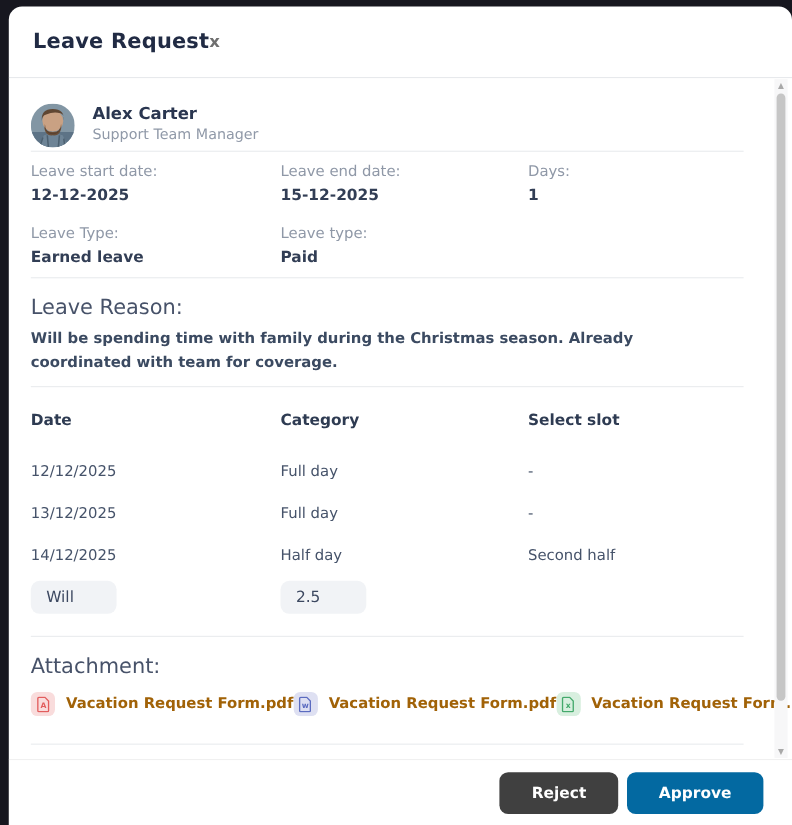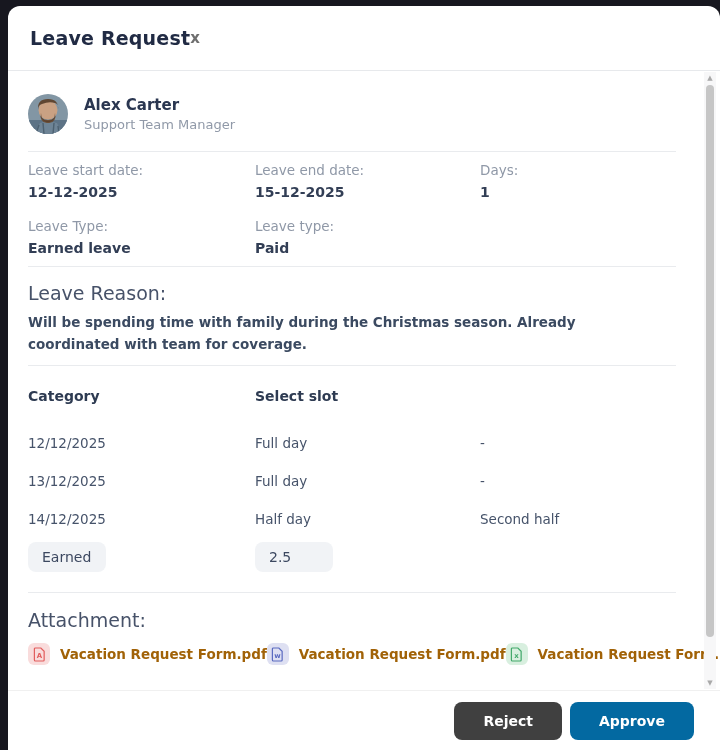--- a/index.html
+++ b/index.html
@@ -24,21 +24,21 @@
     padding:0 34px 0 22px;
     border-bottom:1px solid #e7e9ec;
   }
   .modal-title { font-size:19px; font-weight:700; color:#212b44; letter-spacing:.2px; }
   .close-btn { font-size:15px; font-weight:600; color:#6f6f6f; cursor:pointer; background:none; border:none; font-family:inherit; }
   
   .modal-body { position:relative; flex:1 1 auto; overflow:hidden; }
   .body-inner { padding:0 44px 0 20px; }
   .divider-section { border-bottom:1px solid #e9ebee; }
   
-  .user-section { display:flex; align-items:center; gap:16px; padding:23px 0 17px; }
+  .user-section { display:flex; align-items:flex-start; gap:16px; padding:23px 0 3px; }
   .avatar { width:40px; height:40px; border-radius:50%; overflow:hidden; flex:0 0 40px; }
   .user-name { font-size:15px; font-weight:700; color:#2a3650; margin-bottom:3px; }
   .user-role { font-size:13px; color:#9099a8; }
   
   .details-section { padding:10px 0; }
   .details-grid { display:grid; grid-template-columns:227px 225px 1fr; row-gap:18px; }
   .field-label { font-size:13.5px; color:#8f98a7; margin-bottom:6px; }
   .field-value { font-size:14px; font-weight:700; color:#323e55; }
   
   .reason-section { padding:15px 0 10px; }
@@ -148,40 +148,41 @@
         </div>
       </div>
 
       <div class="reason-section divider-section">
         <div class="section-heading">Leave Reason:</div>
         <div class="reason-text">Will be spending time with family during the Christmas season. Already coordinated with team for coverage.</div>
       </div>
 
       <div class="table-section divider-section">
         <div class="slot-grid">
+          <div class="slot-header-cell">Date</div>
           <div class="slot-header-cell">Category</div>
           <div class="slot-header-cell">Select slot</div>
         </div>
         <div class="slot-grid">
           <div class="slot-cell">12/12/2025</div>
           <div class="slot-cell">Full day</div>
           <div class="slot-cell">-</div>
         </div>
         <div class="slot-grid">
           <div class="slot-cell">13/12/2025</div>
           <div class="slot-cell">Full day</div>
           <div class="slot-cell">-</div>
         </div>
         <div class="slot-grid">
           <div class="slot-cell">14/12/2025</div>
           <div class="slot-cell">Half day</div>
           <div class="slot-cell">Second half</div>
         </div>
         <div class="slot-grid total-row">
-          <div><span class="pill">Earned</span></div>
+          <div><span class="pill">Will</span></div>
           <div><span class="pill">2.5</span></div>
           <div></div>
         </div>
       </div>
 
       <div class="attach-section divider-section">
         <div class="section-heading">Attachment:</div>
         <div class="attach-row">
           <div class="file-item">
             <span class="file-icon file-pdf">

